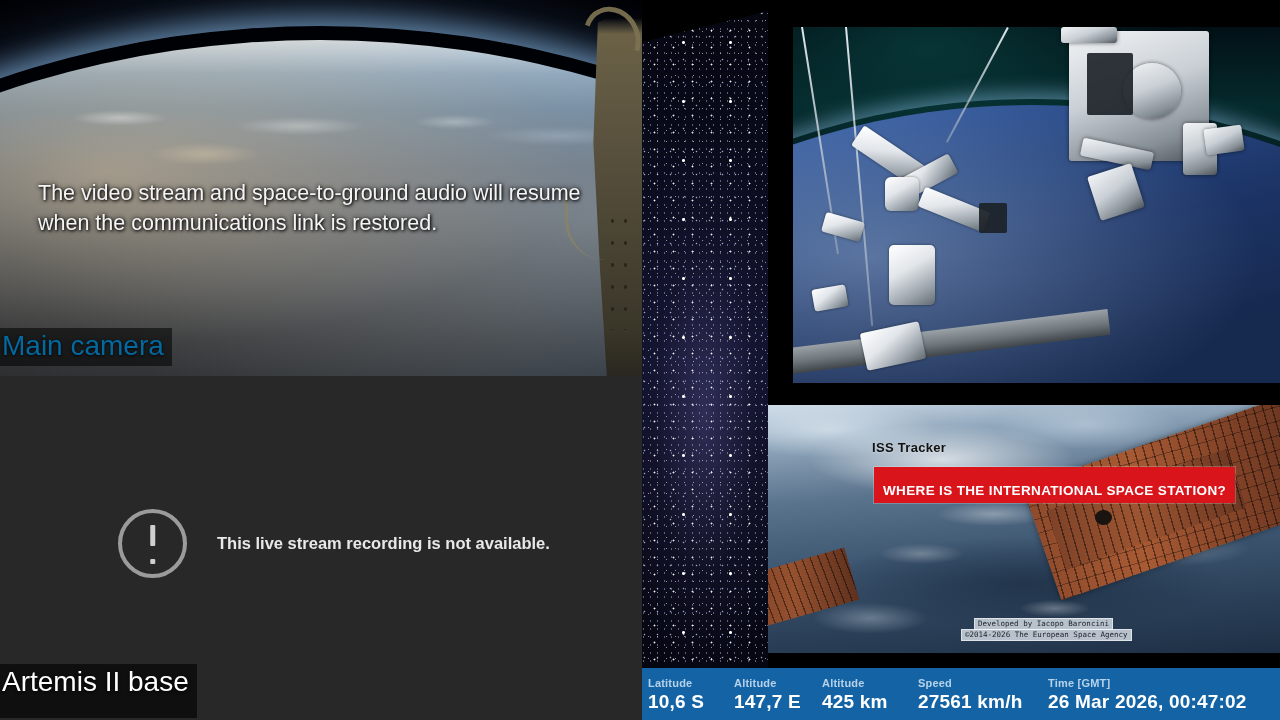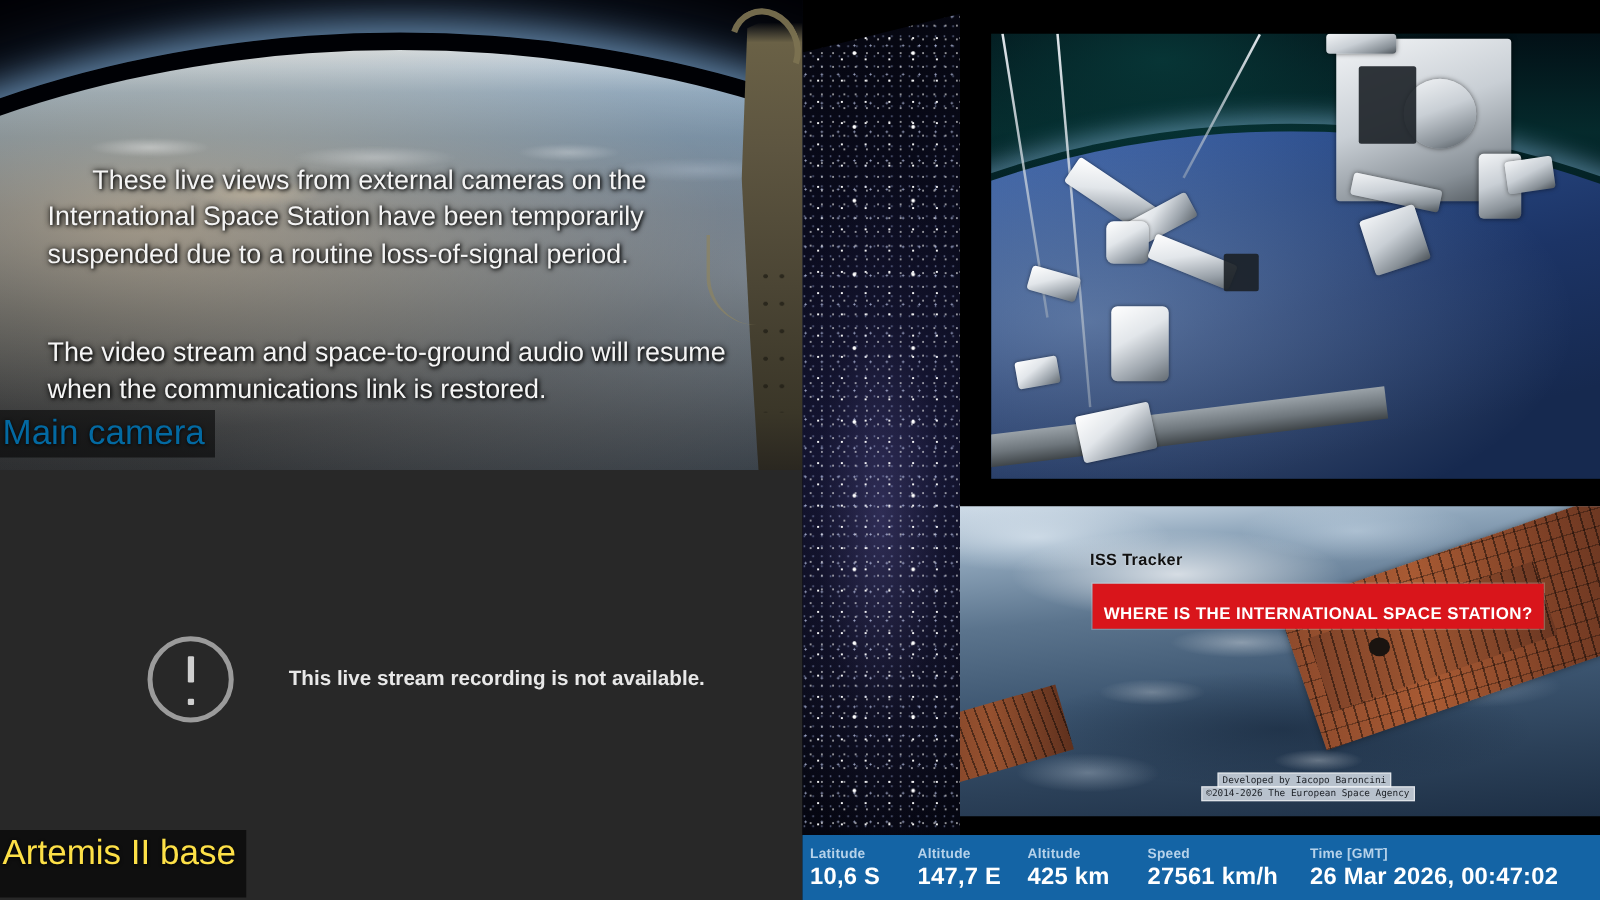--- a/index.html
+++ b/index.html
@@ -139,21 +139,21 @@
     left: 0; top: 376px;
     width: 642px; height: 344px;
     background: #282828;
     overflow: hidden;
   }
   #unavailable-box {
     position: absolute;
     left: 118px; top: 133px;
     display: flex;
     align-items: center;
-    gap: 44px;
+    gap: 30px;
   }
   .warn-icon {
     width: 61px; height: 61px;
     border: 4px solid #9b9b9b;
     border-radius: 50%;
     position: relative;
     flex: 0 0 auto;
   }
   .warn-icon::before {
     content: "";
@@ -176,21 +176,21 @@
   #unavailable-text {
     color: #e8e8e8;
     font-size: 16.5px;
     font-weight: bold;
     white-space: nowrap;
   }
   #artemis-label {
     position: absolute;
     left: 0; bottom: 2px;
     padding: 1px 8px 19px 2px;
-    color: #fde047;
+    color: #ffffff;
     font-size: 28px;
     line-height: 34px;
     background: rgba(0,0,0,0.62);
     text-shadow: 0 1px 3px rgba(0,0,0,.9);
     z-index: 6;
   }
 
   
   #starfield {
     position: absolute;
@@ -472,21 +472,20 @@
     <div class="space-black"></div>
     <div class="limb-glow"></div>
     <div class="earth-limb"></div>
     <div class="clouds"></div>
     <div class="hw-right"></div>
     <div class="hw-arc"></div>
     <div class="hw-cable"></div>
     <div class="hw-bolts"></div>
 
     <div id="los-notice">
-      <span>These live views from external cameras on the International Space Station have been temporarily suspended due to a routine loss-of-signal period.</span>
       <span class="para2">The video stream and space-to-ground audio will resume when the communications link is restored.</span>
     </div>
 
     <div id="main-cam-label">Main camera</div>
   </div>
 
   <div id="artemis-panel">
     <div id="unavailable-box">
       <div class="warn-icon"></div>
       <div id="unavailable-text">This live stream recording is not available.</div>

